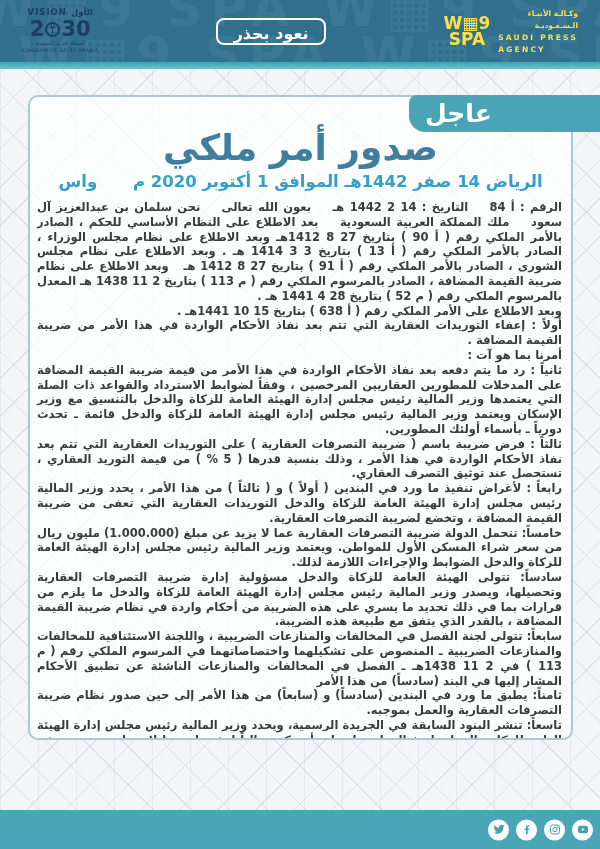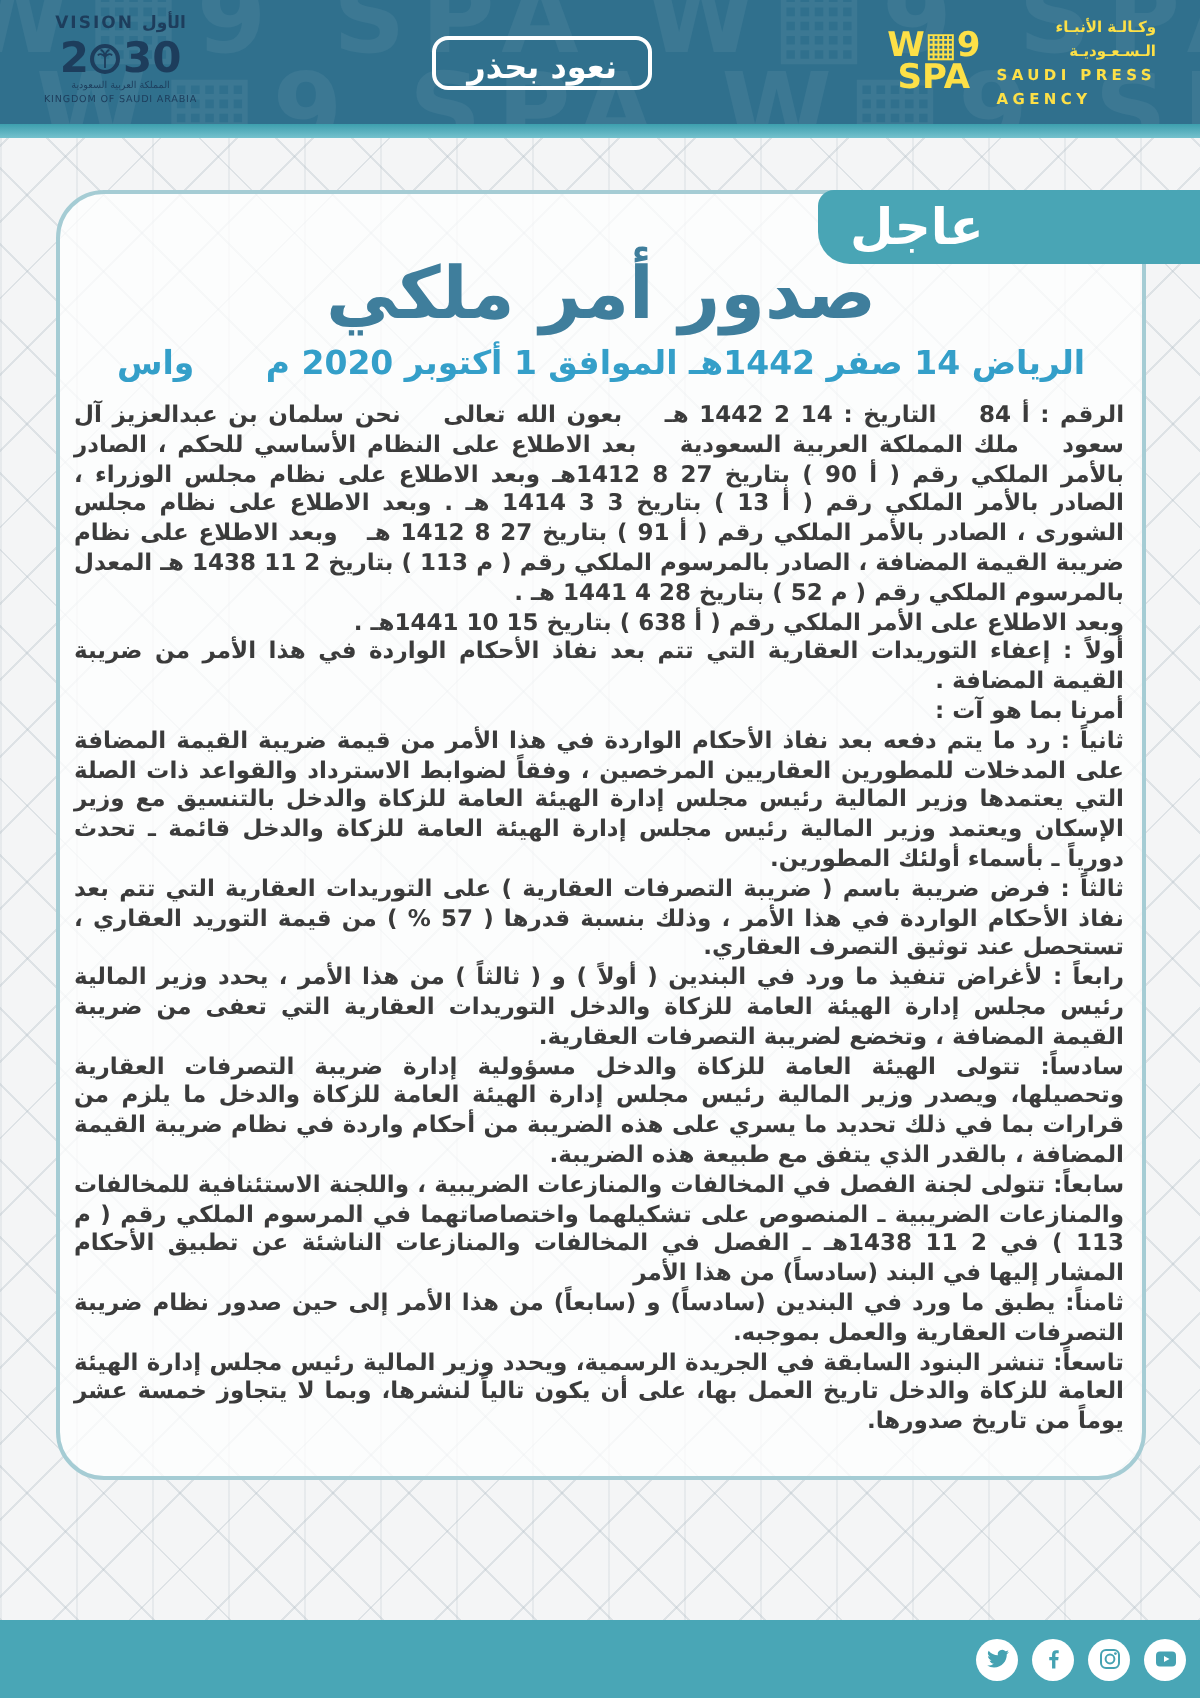--- a/index.html
+++ b/index.html
@@ -33,21 +33,21 @@
   .main { position:relative; height:741px; background-color:#f4f5f6;
     background-image:
       repeating-linear-gradient(45deg,  rgba(176,188,196,0.33) 0 1px, transparent 1px 27px),
       repeating-linear-gradient(-45deg, rgba(176,188,196,0.33) 0 1px, transparent 1px 27px),
       repeating-linear-gradient(90deg,  rgba(176,188,196,0.20) 0 1px, transparent 1px 38px);
   }
 
   .urgent-banner { position:absolute; top:26px; left:368px; width:232px; height:37px; background:#49a5b5; border-radius:8px 0 0 16px; display:flex; align-items:center; padding-left:16px; z-index:3;margin-left:41px; }
   .urgent-banner .urgent-text { color:#ffffff; font-weight:700; font-size:25px; line-height:1; direction:rtl; }
 
-  .frame { position:absolute; left:28px; top:26px; width:545px; height:645px; border:2px solid #a5ccd4; border-radius:24px; background:rgba(255,255,255,0.74); overflow:hidden; z-index:2; }
+  .frame { position:absolute; left:28px; top:26px; width:545px; height:645px; border:2px solid #a5ccd4; border-radius:10px; background:rgba(255,255,255,0.74); overflow:hidden; z-index:2; }
 
   .article-title { margin-top:28px; text-align:center; color:#3f7e9c; font-weight:700; font-size:36px; line-height:1.25; direction:rtl; }
   .dateline { margin-top:2px; text-align:center; color:#349fc9; font-weight:700; font-size:16.5px; direction:rtl; }
   .dateline .agency { margin-inline-start:30px; }
 
   .article-body { direction:rtl; text-align:justify; color:#3b3b3b; font-weight:700; font-size:11.5px; line-height:14.8px; padding:9px 9px 0 7px; }
   .article-body .para { margin:0; }
 
   
   .footer { position:absolute; left:0; bottom:0; width:600px; height:39px; background:#49a6b6; }
@@ -115,22 +115,23 @@
       <div class="dateline">
         <span>الرياض 14 صفر 1442هـ  الموافق 1 أكتوبر 2020 م</span>
         <span class="agency">واس</span>
       </div>
       <div class="article-body">
           <div class="para">الرقم : أ 84&nbsp;&nbsp;&nbsp; التاريخ : 14 2 1442 هـ&nbsp;&nbsp;&nbsp; بعون الله تعالى&nbsp;&nbsp;&nbsp; نحن سلمان بن عبدالعزيز آل سعود&nbsp;&nbsp;&nbsp; ملك المملكة العربية السعودية&nbsp;&nbsp;&nbsp; بعد الاطلاع على النظام الأساسي للحكم ، الصادر بالأمر الملكي رقم ( أ 90 ) بتاريخ 27 8 1412هـ وبعد الاطلاع على نظام مجلس الوزراء ، الصادر بالأمر الملكي رقم ( أ 13 ) بتاريخ 3 3 1414 هـ . وبعد الاطلاع على نظام مجلس الشورى ، الصادر بالأمر الملكي رقم ( أ 91 ) بتاريخ 27 8 1412 هـ&nbsp;&nbsp; وبعد الاطلاع على نظام ضريبة القيمة المضافة ، الصادر بالمرسوم الملكي رقم ( م 113 ) بتاريخ 2 11 1438 هـ المعدل بالمرسوم الملكي رقم ( م 52 ) بتاريخ 28 4 1441 هـ .</div>
           <div class="para">وبعد الاطلاع على الأمر الملكي رقم ( أ 638 ) بتاريخ 15 10 1441هـ .</div>
           <div class="para">أولاً : إعفاء التوريدات العقارية التي تتم بعد نفاذ الأحكام الواردة في هذا الأمر من ضريبة القيمة المضافة .</div>
           <div class="para">أمرنا بما هو آت :</div>
           <div class="para">ثانياً : رد ما يتم دفعه بعد نفاذ الأحكام الواردة في هذا الأمر من قيمة ضريبة القيمة المضافة على المدخلات للمطورين العقاريين المرخصين ، وفقاً لضوابط الاسترداد والقواعد ذات الصلة التي يعتمدها وزير المالية رئيس مجلس إدارة الهيئة العامة للزكاة والدخل بالتنسيق مع وزير الإسكان ويعتمد وزير المالية رئيس مجلس إدارة الهيئة العامة للزكاة والدخل قائمة ـ تحدث دورياً ـ بأسماء أولئك المطورين.</div>
-          <div class="para">ثالثاً : فرض ضريبة باسم ( ضريبة التصرفات العقارية ) على التوريدات العقارية التي تتم بعد نفاذ الأحكام الواردة في هذا الأمر ، وذلك بنسبة قدرها ( 57 % ) من قيمة التوريد العقاري ، تستحصل عند توثيق التصرف العقاري.</div>
+          <div class="para">ثالثاً : فرض ضريبة باسم ( ضريبة التصرفات العقارية ) على التوريدات العقارية التي تتم بعد نفاذ الأحكام الواردة في هذا الأمر ، وذلك بنسبة قدرها ( 5 % ) من قيمة التوريد العقاري ، تستحصل عند توثيق التصرف العقاري.</div>
           <div class="para">رابعاً : لأغراض تنفيذ ما ورد في البندين ( أولاً ) و ( ثالثاً ) من هذا الأمر ، يحدد وزير المالية رئيس مجلس إدارة الهيئة العامة للزكاة والدخل التوريدات العقارية التي تعفى من ضريبة القيمة المضافة ، وتخضع لضريبة التصرفات العقارية.</div>
+          <div class="para">خامساً: تتحمل الدولة ضريبة التصرفات العقارية عما لا يزيد عن مبلغ (1.000.000) مليون ريال من سعر شراء المسكن الأول للمواطن. ويعتمد وزير المالية رئيس مجلس إدارة الهيئة العامة للزكاة والدخل الضوابط والإجراءات اللازمة لذلك.</div>
           <div class="para">سادساً: تتولى الهيئة العامة للزكاة والدخل مسؤولية إدارة ضريبة التصرفات العقارية وتحصيلها، ويصدر وزير المالية رئيس مجلس إدارة الهيئة العامة للزكاة والدخل ما يلزم من قرارات بما في ذلك تحديد ما يسري على هذه الضريبة من أحكام واردة في نظام ضريبة القيمة المضافة ، بالقدر الذي يتفق مع طبيعة هذه الضريبة.</div>
           <div class="para">سابعاً: تتولى لجنة الفصل في المخالفات والمنازعات الضريبية ، واللجنة الاستئنافية للمخالفات والمنازعات الضريبية ـ المنصوص على تشكيلهما واختصاصاتهما في المرسوم الملكي رقم ( م 113 ) في 2 11 1438هـ ـ الفصل في المخالفات والمنازعات الناشئة عن تطبيق الأحكام المشار إليها في البند (سادساً) من هذا الأمر</div>
           <div class="para">ثامناً: يطبق ما ورد في البندين (سادساً) و (سابعاً) من هذا الأمر إلى حين صدور نظام ضريبة التصرفات العقارية والعمل بموجبه.</div>
           <div class="para">تاسعاً: تنشر البنود السابقة في الجريدة الرسمية، ويحدد وزير المالية رئيس مجلس إدارة الهيئة العامة للزكاة والدخل تاريخ العمل بها، على أن يكون تالياً لنشرها، وبما لا يتجاوز خمسة عشر يوماً من تاريخ صدورها.</div>
         </div>
     </div>
   </div>
 
   <div class="footer">
     <div class="social">

